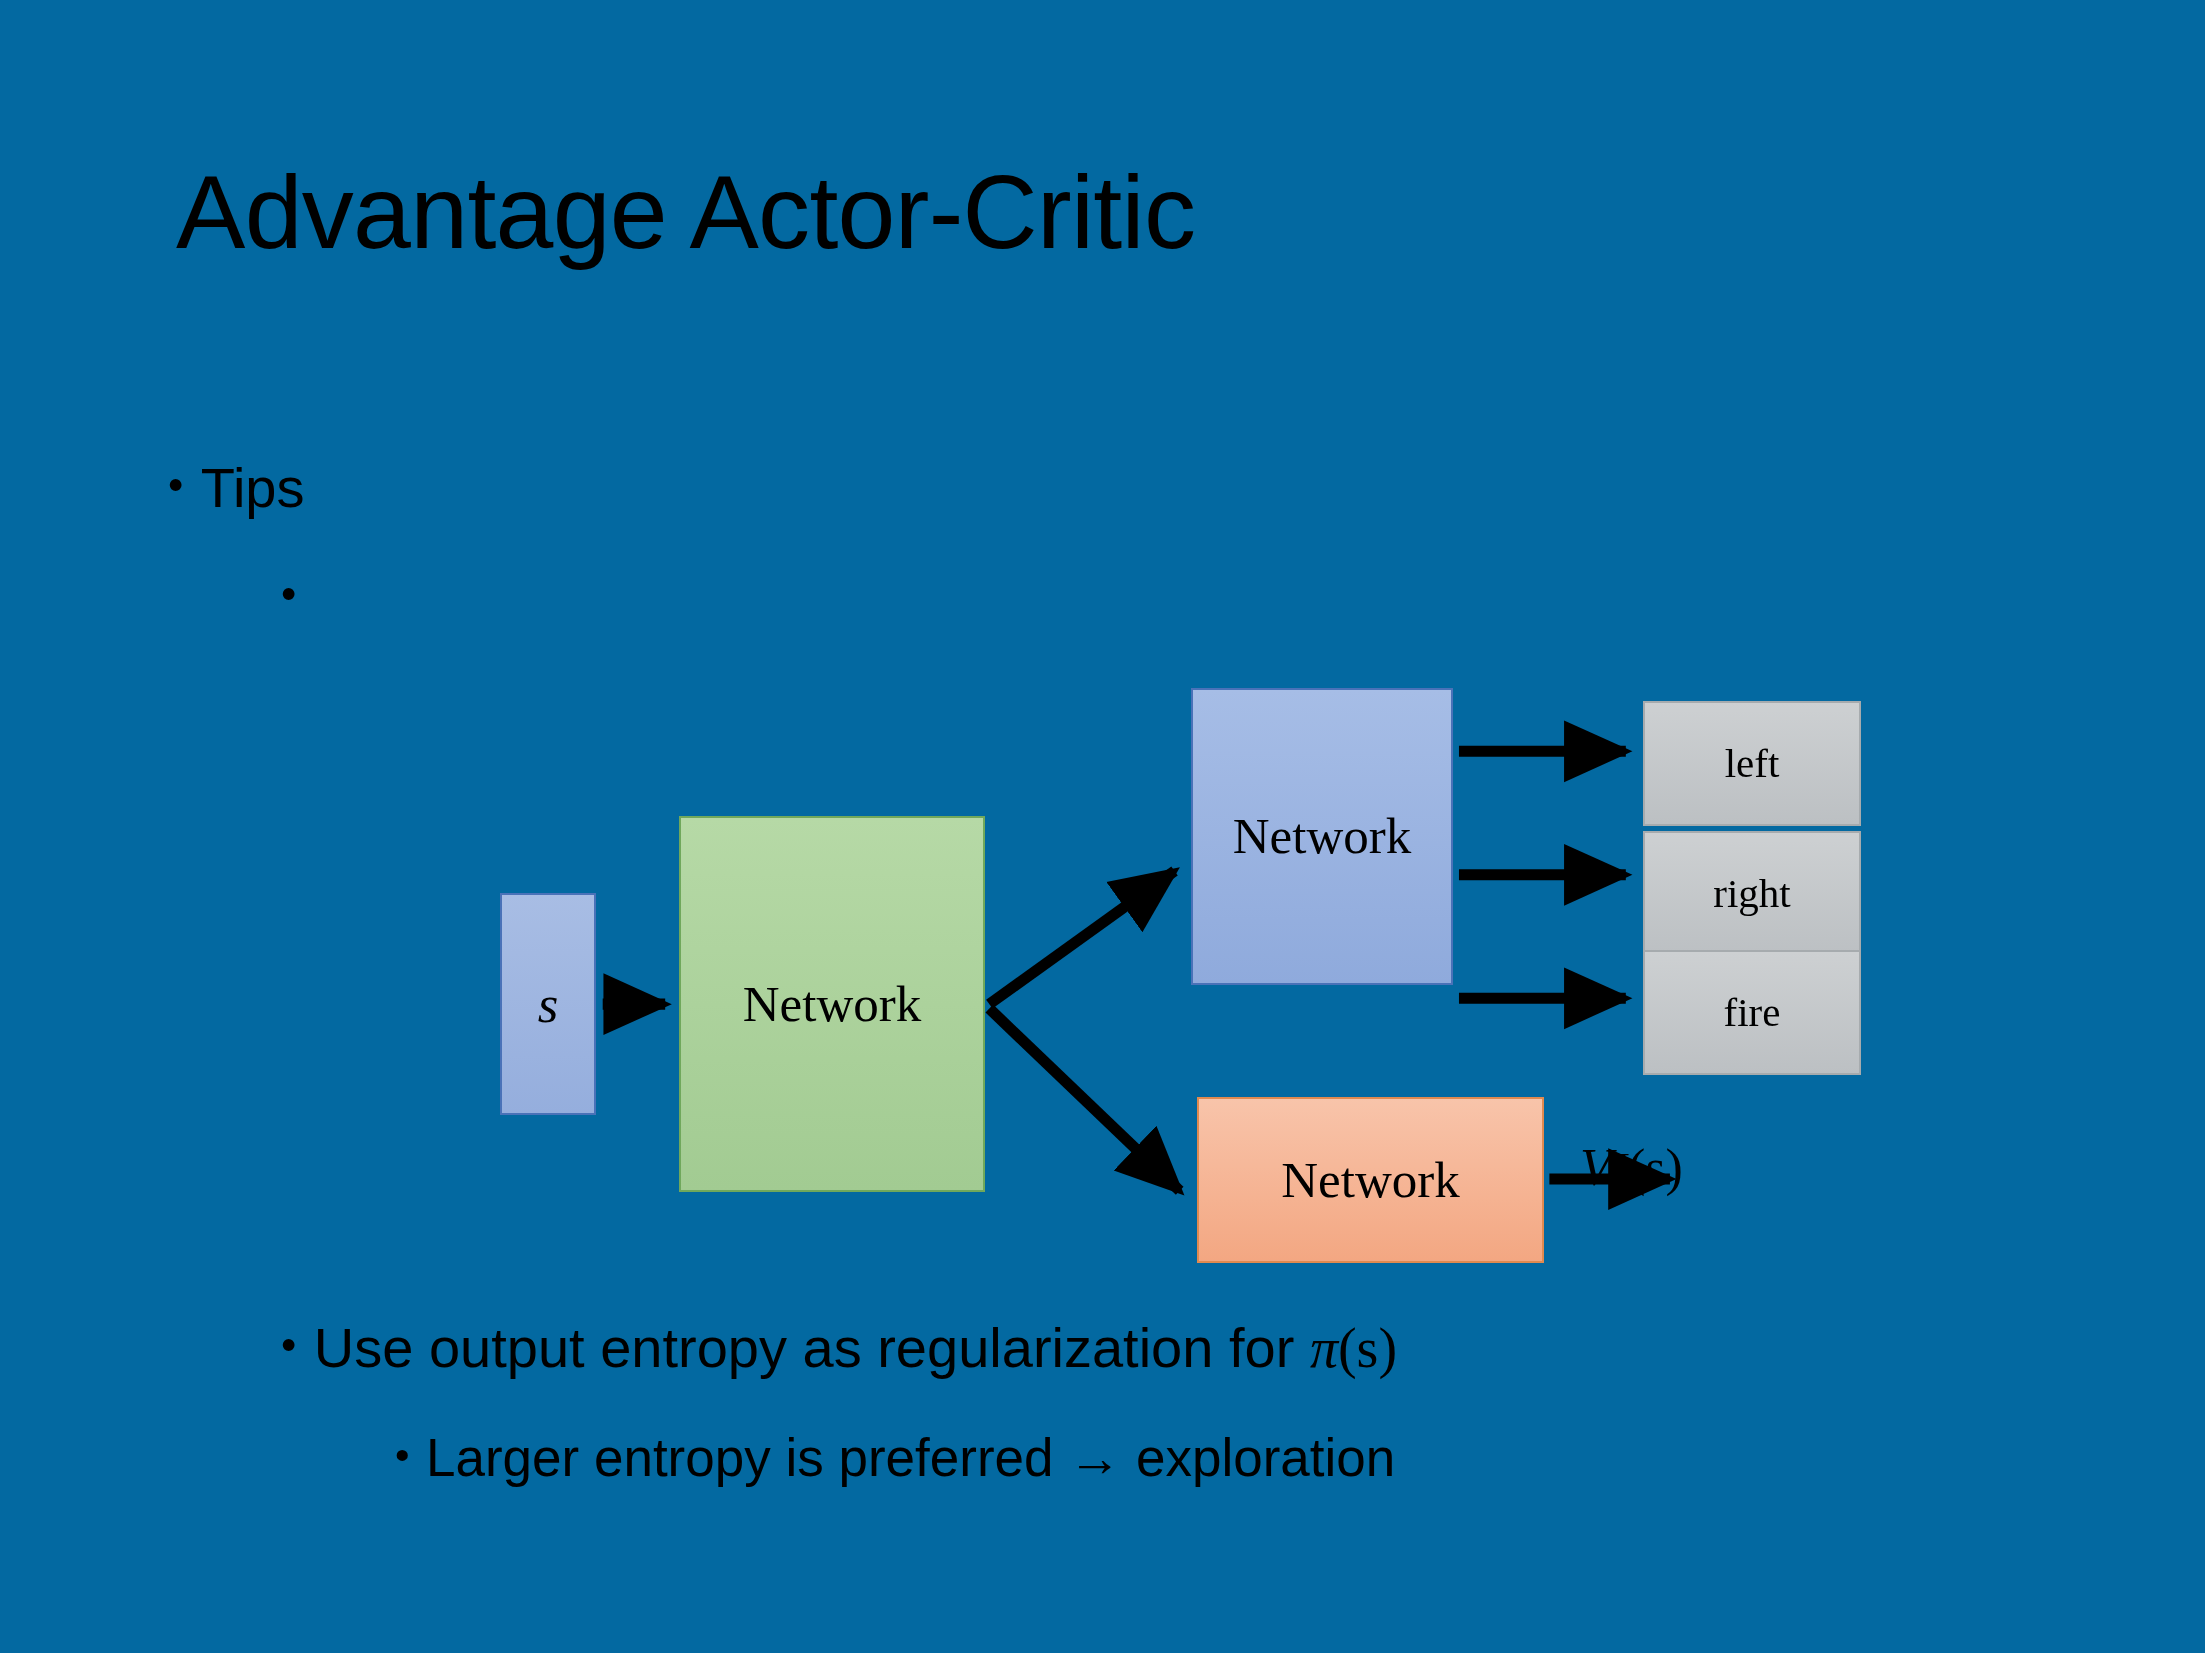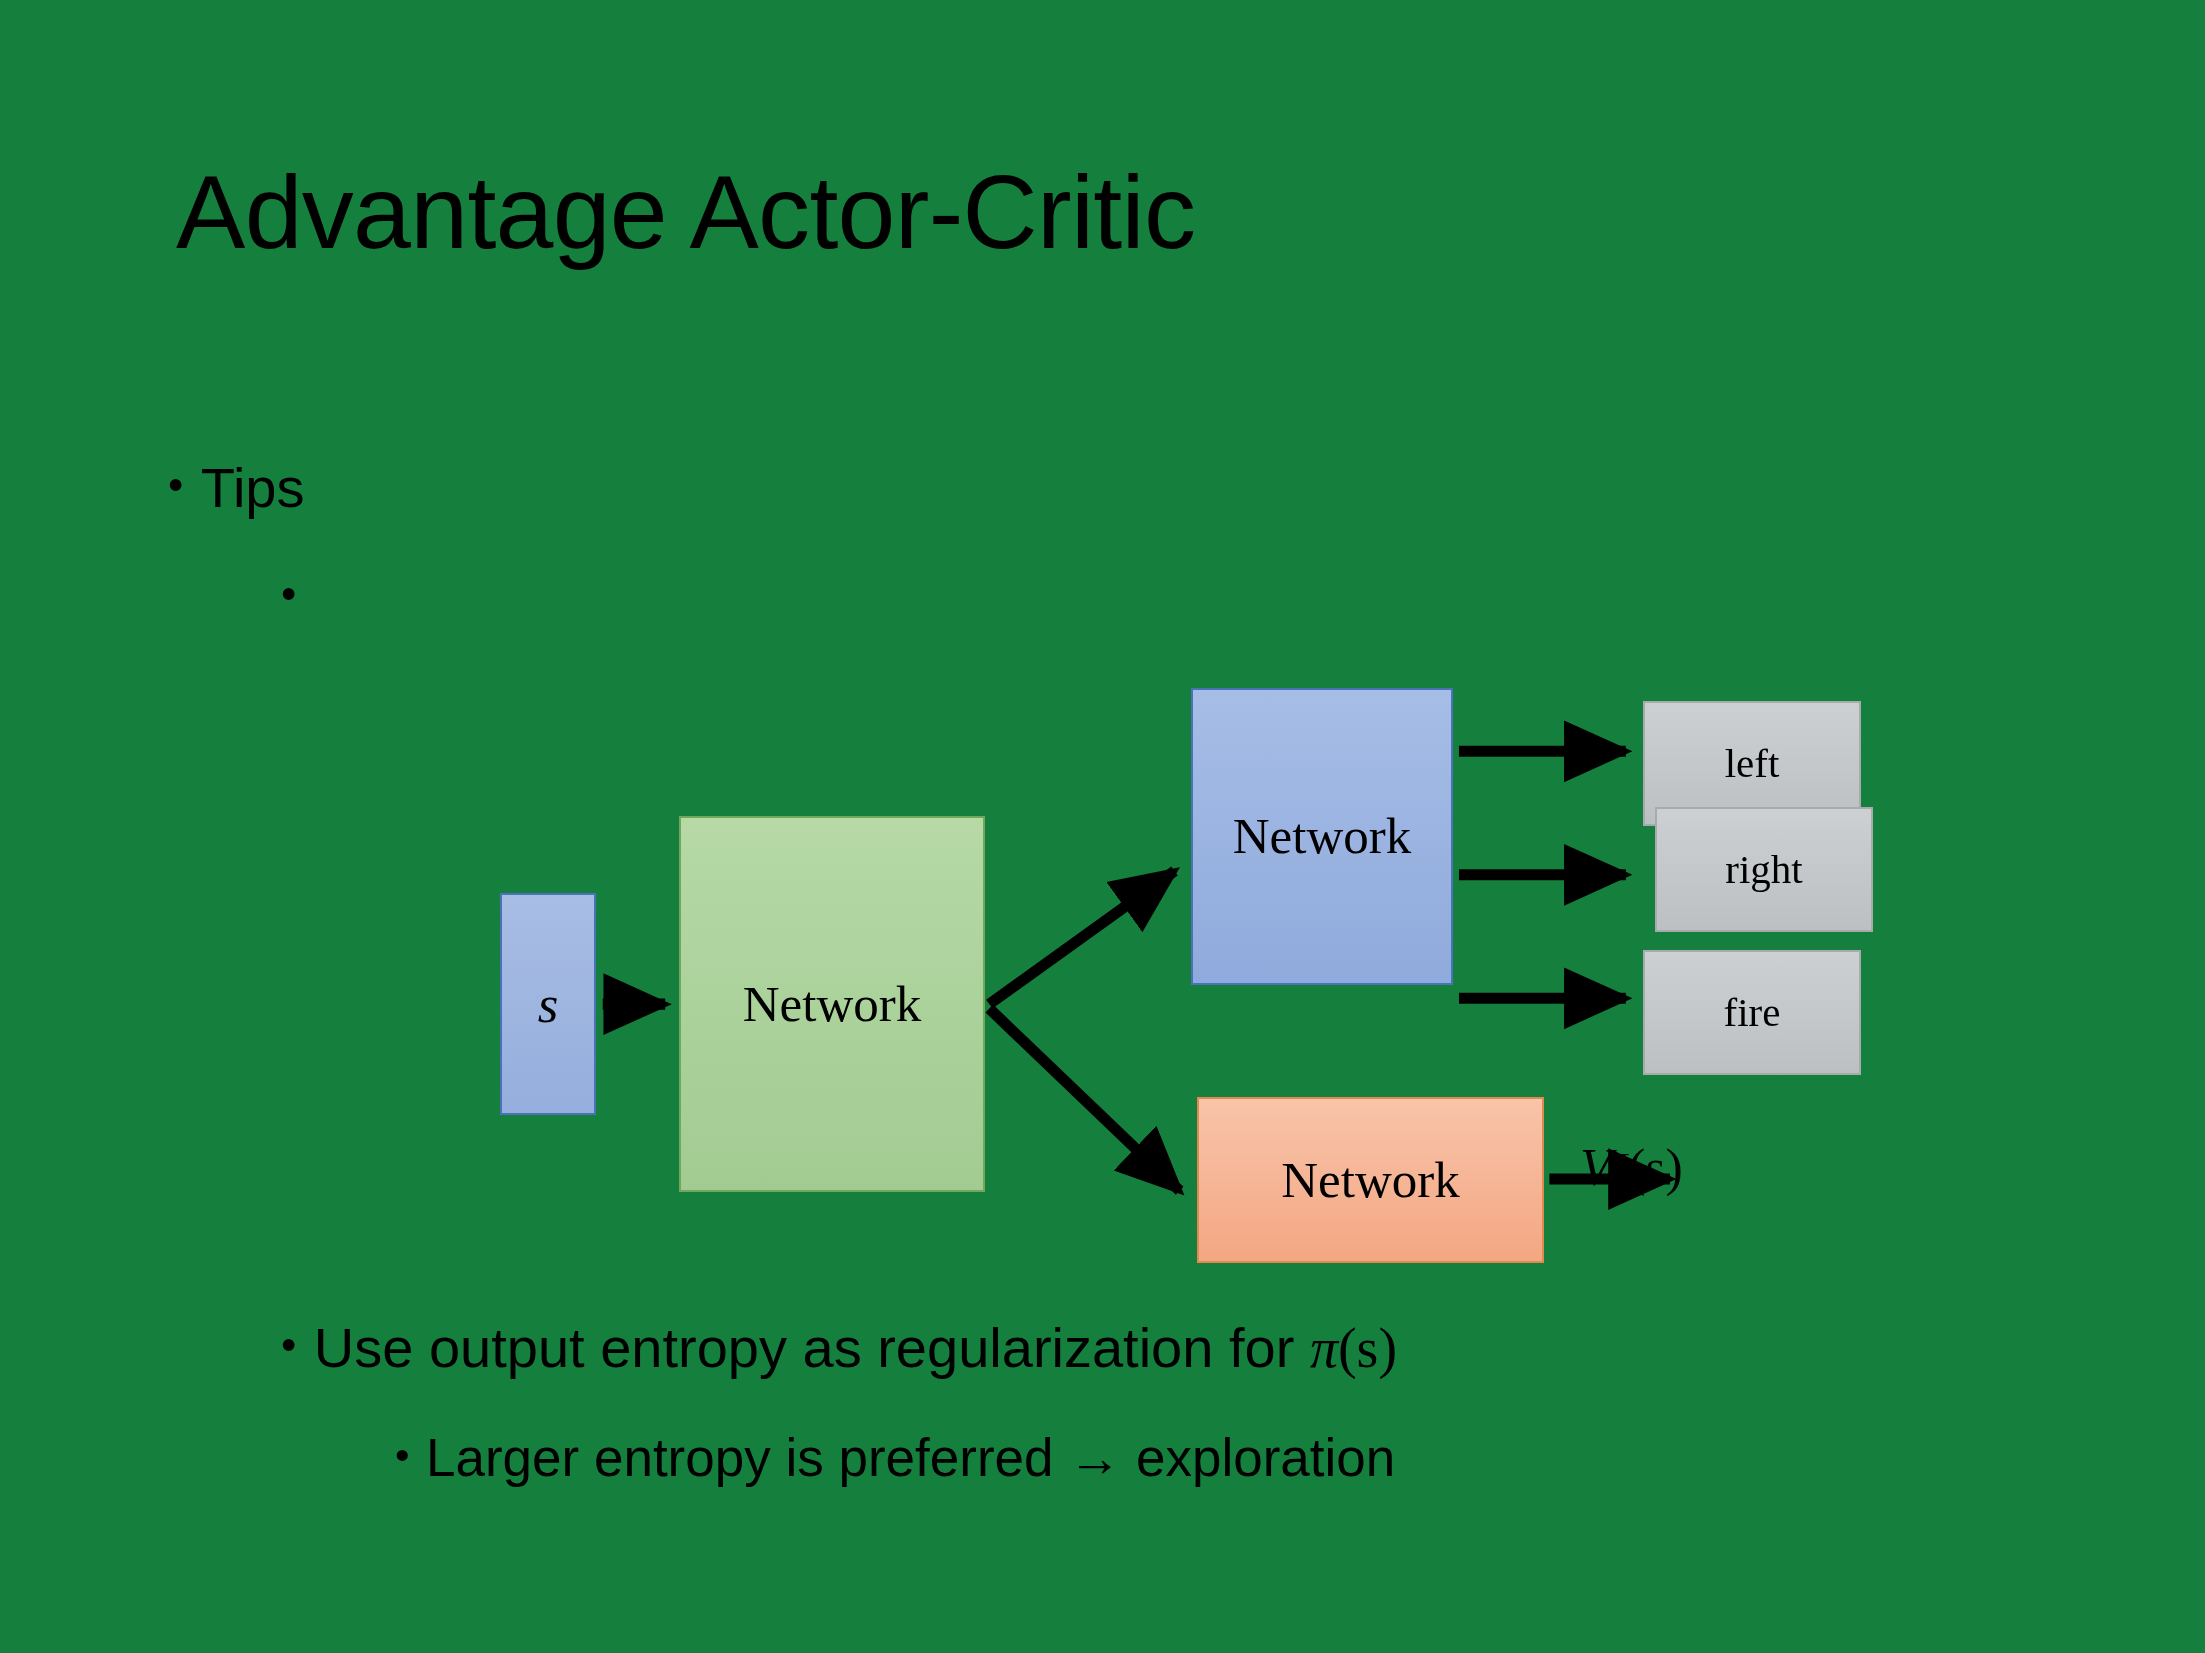--- a/index.html
+++ b/index.html
@@ -4,21 +4,21 @@
 <style>
   html, body {
     margin: 0;
     padding: 0;
     background: #ffffff;
   }
   #slide {
     position: relative;
     width: 2205px;
     height: 1654px;
-    background: #15803d;
+    background: #0369a1;
     overflow: hidden;
     font-family: "Liberation Sans", sans-serif;
     color: #000000;
   }
 
   
   #slide-title {
     position: absolute;
     left: 176px;
     top: 158px;
@@ -163,21 +163,21 @@
     height: 125px;
     background: linear-gradient(to bottom, #cdd0d2 0%, #bcc0c3 100%);
     border: 2.2px solid #a6abae;
     left: 1643px;
   }
   .action-box .node-label {
     font-family: "Liberation Serif", serif;
     font-size: 41px;
   }
   #action-left  { top: 701px;  }
-  #action-right { top: 807px; margin-left: 12px; }
+  #action-right { top: 831px; }
   #action-fire  { top: 950px; }
 
   
   #value-output {
     position: absolute;
     left: 1580px;
     top: 1138px;
     font-size: 52px;
     pointer-events: auto;
   }

